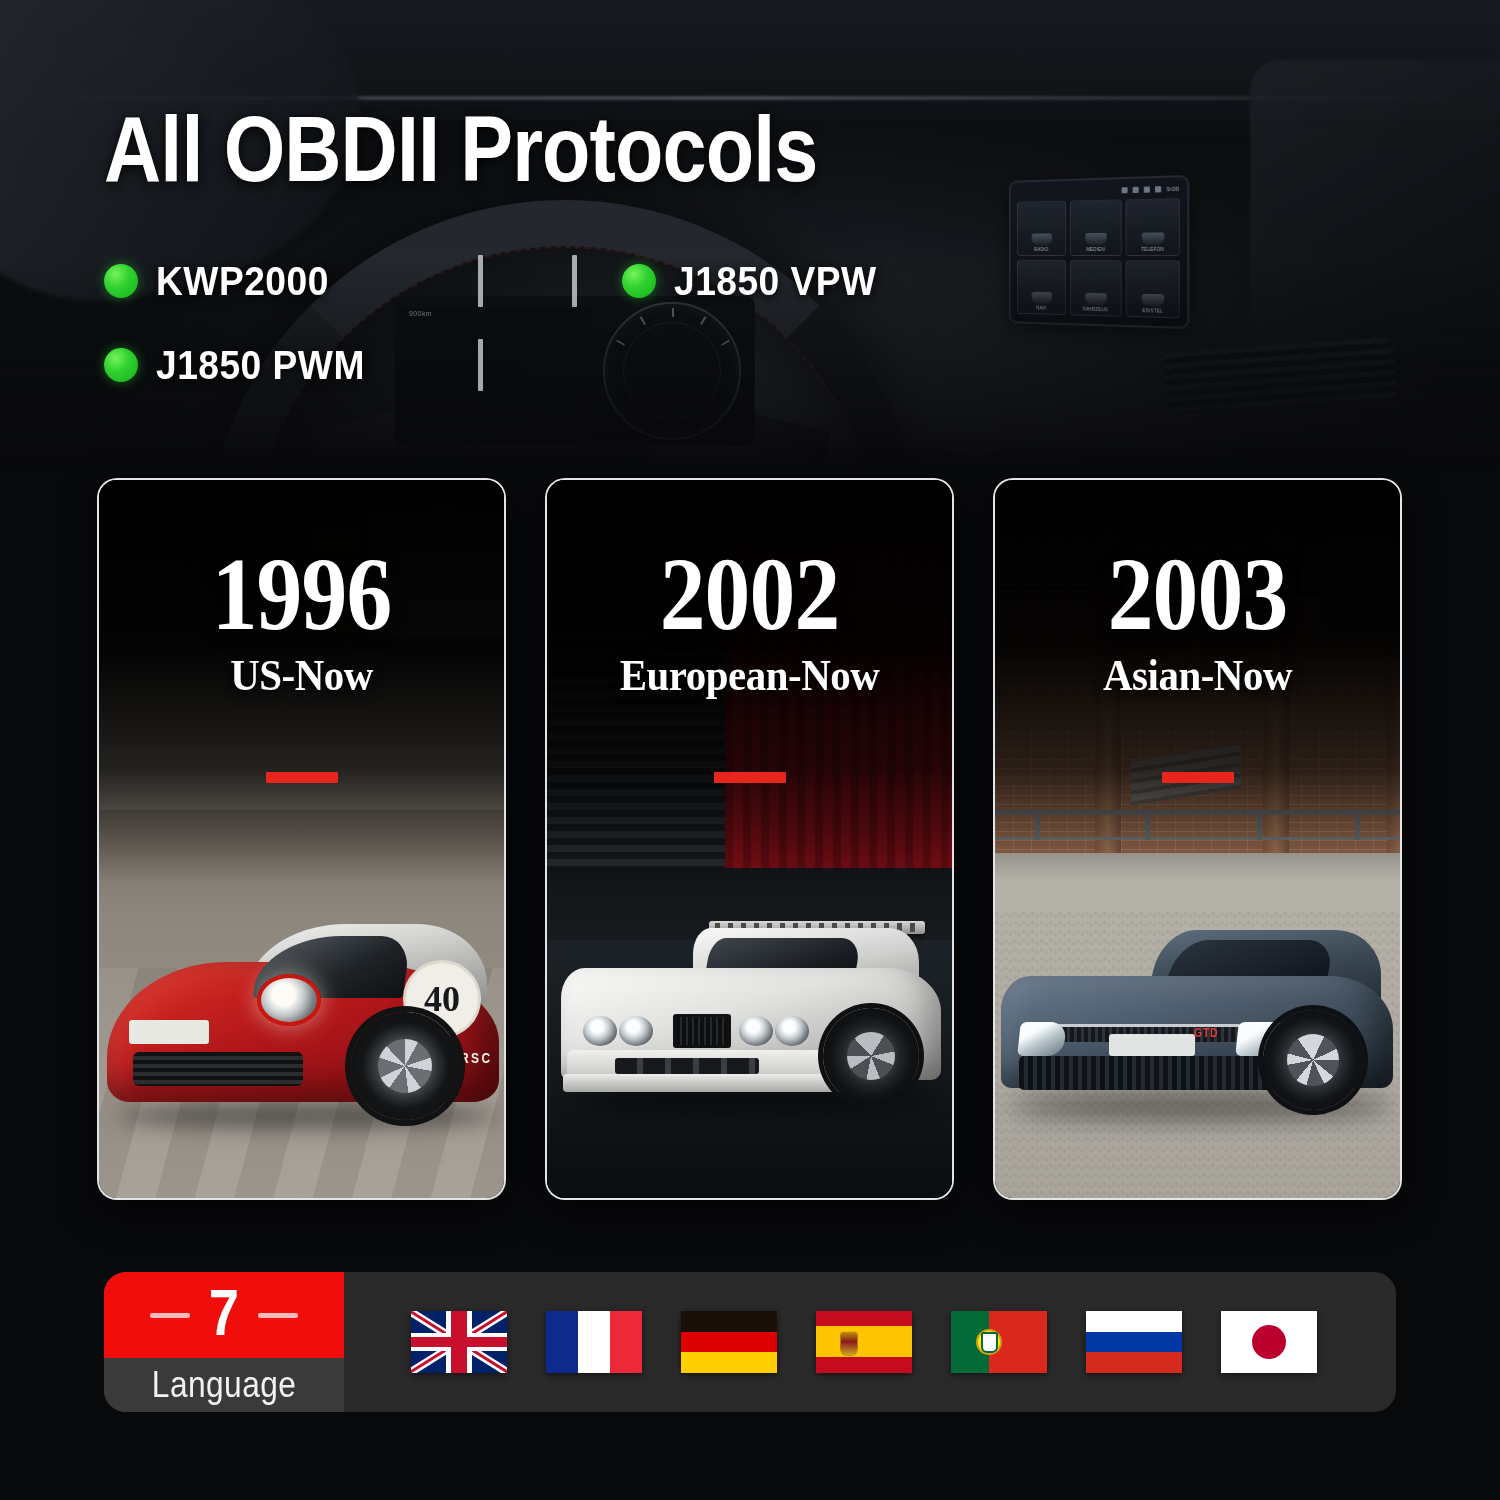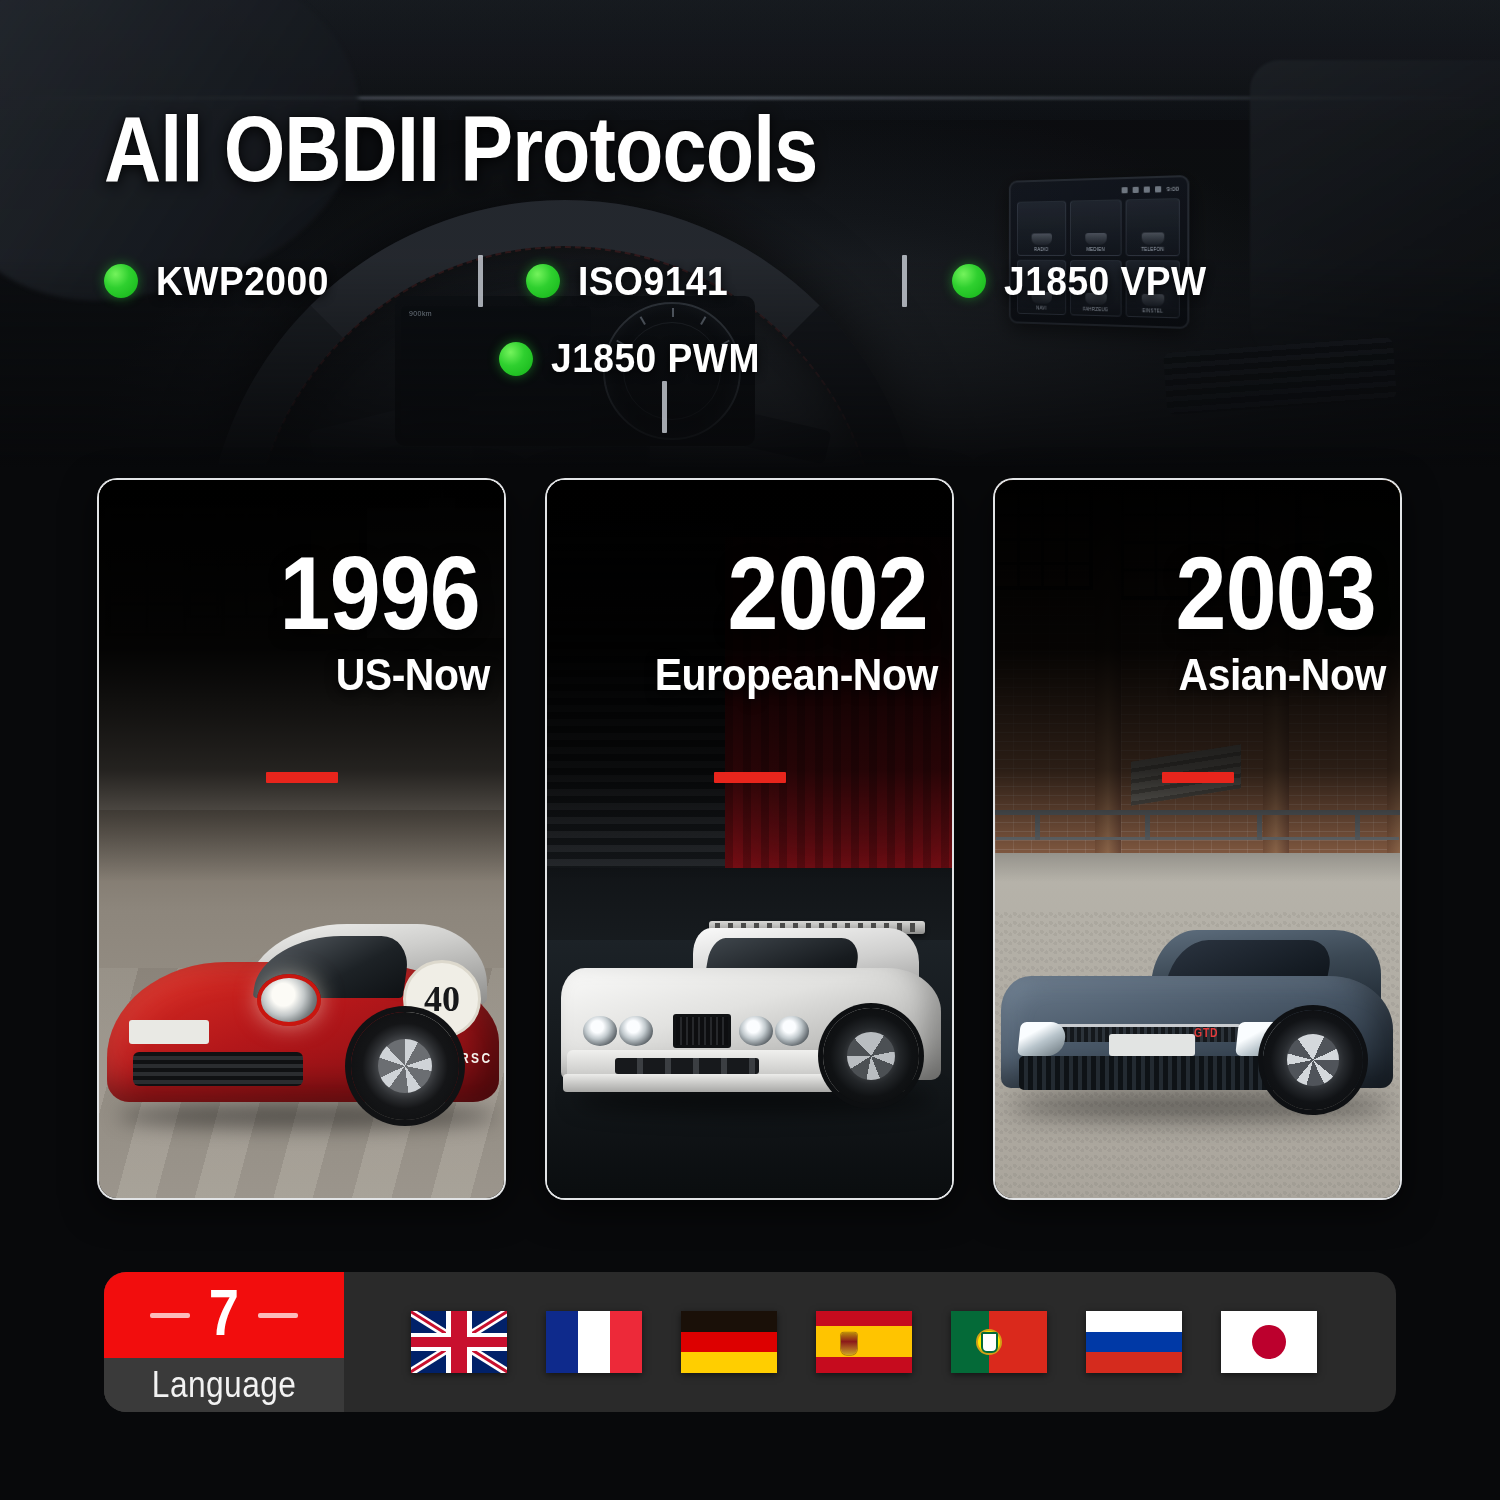--- a/index.html
+++ b/index.html
@@ -162,21 +162,21 @@
     transform:scaleX(.86); transform-origin:left center;
     text-shadow:0 3px 14px rgba(0,0,0,.85), 0 0 3px rgba(0,0,0,.6);
     white-space:nowrap;
   }
 
   
   .protocols{
     position:absolute; left:104px; top:252px; width:1120px;
   }
   .proto-row{ display:flex; align-items:center; height:58px; }
-  .proto-row.second{ margin-top:26px;flex-direction:column; }
+  .proto-row.second{ margin-top:26px; }
 
   .proto-item{ display:flex; align-items:center; gap:18px; }
   .dot{
     width:34px; height:34px; border-radius:50%;
     background:radial-gradient(circle at 34% 30%, #74f35c 0%, #2fd02f 42%, #13b318 100%);
     box-shadow:0 0 12px rgba(40,210,50,.45);
     flex:none;
   }
   .proto-label{
     font-size:40px; font-weight:bold; color:#fff;
@@ -209,21 +209,21 @@
     overflow:hidden;
     background:#050607;
     box-shadow:0 10px 34px rgba(0,0,0,.6);
   }
   .card-photo{ position:absolute; inset:0; }
   .card-scrim{
     position:absolute; left:0; top:0; right:0; height:56%;
     background:linear-gradient(to bottom,#000 0%,rgba(0,0,0,.96) 42%,rgba(0,0,0,.72) 72%,rgba(0,0,0,0) 100%);
   }
   .card-head{
-    position:absolute; left:0; right:0; top:64px; text-align:right; z-index:4;
+    position:absolute; left:0; right:0; top:64px; text-align:center; z-index:4;font-family:Liberation Serif, serif;
   }
   .card-year{
     font-size:104px; font-weight:bold; color:#fff; line-height:.96;
     transform:scaleX(.88); letter-spacing:-1px;
     text-shadow:0 4px 16px rgba(0,0,0,.9);
   }
   .card-sub{
     margin-top:6px; font-size:44px; font-weight:bold; color:#fff;
     transform:scaleX(.93); letter-spacing:-.5px;
     text-shadow:0 3px 12px rgba(0,0,0,.9);
@@ -534,24 +534,20 @@
 
   <div class="protocols">
 
     <div class="proto-row">
       <div class="proto-item col-a">
         <span class="dot"></span>
         <span class="proto-label">KWP2000</span>
       </div>
       <div class="col-gap1">
         <span class="divider"></span>
-      </div>
-      <div class="proto-item col-b">
-        <span class="dot"></span>
-        <span class="proto-label">ISO9141</span>
       </div>
       <div class="col-gap2">
         <span class="divider"></span>
       </div>
       <div class="proto-item">
         <span class="dot"></span>
         <span class="proto-label">J1850 VPW</span>
       </div>
     </div>
 

